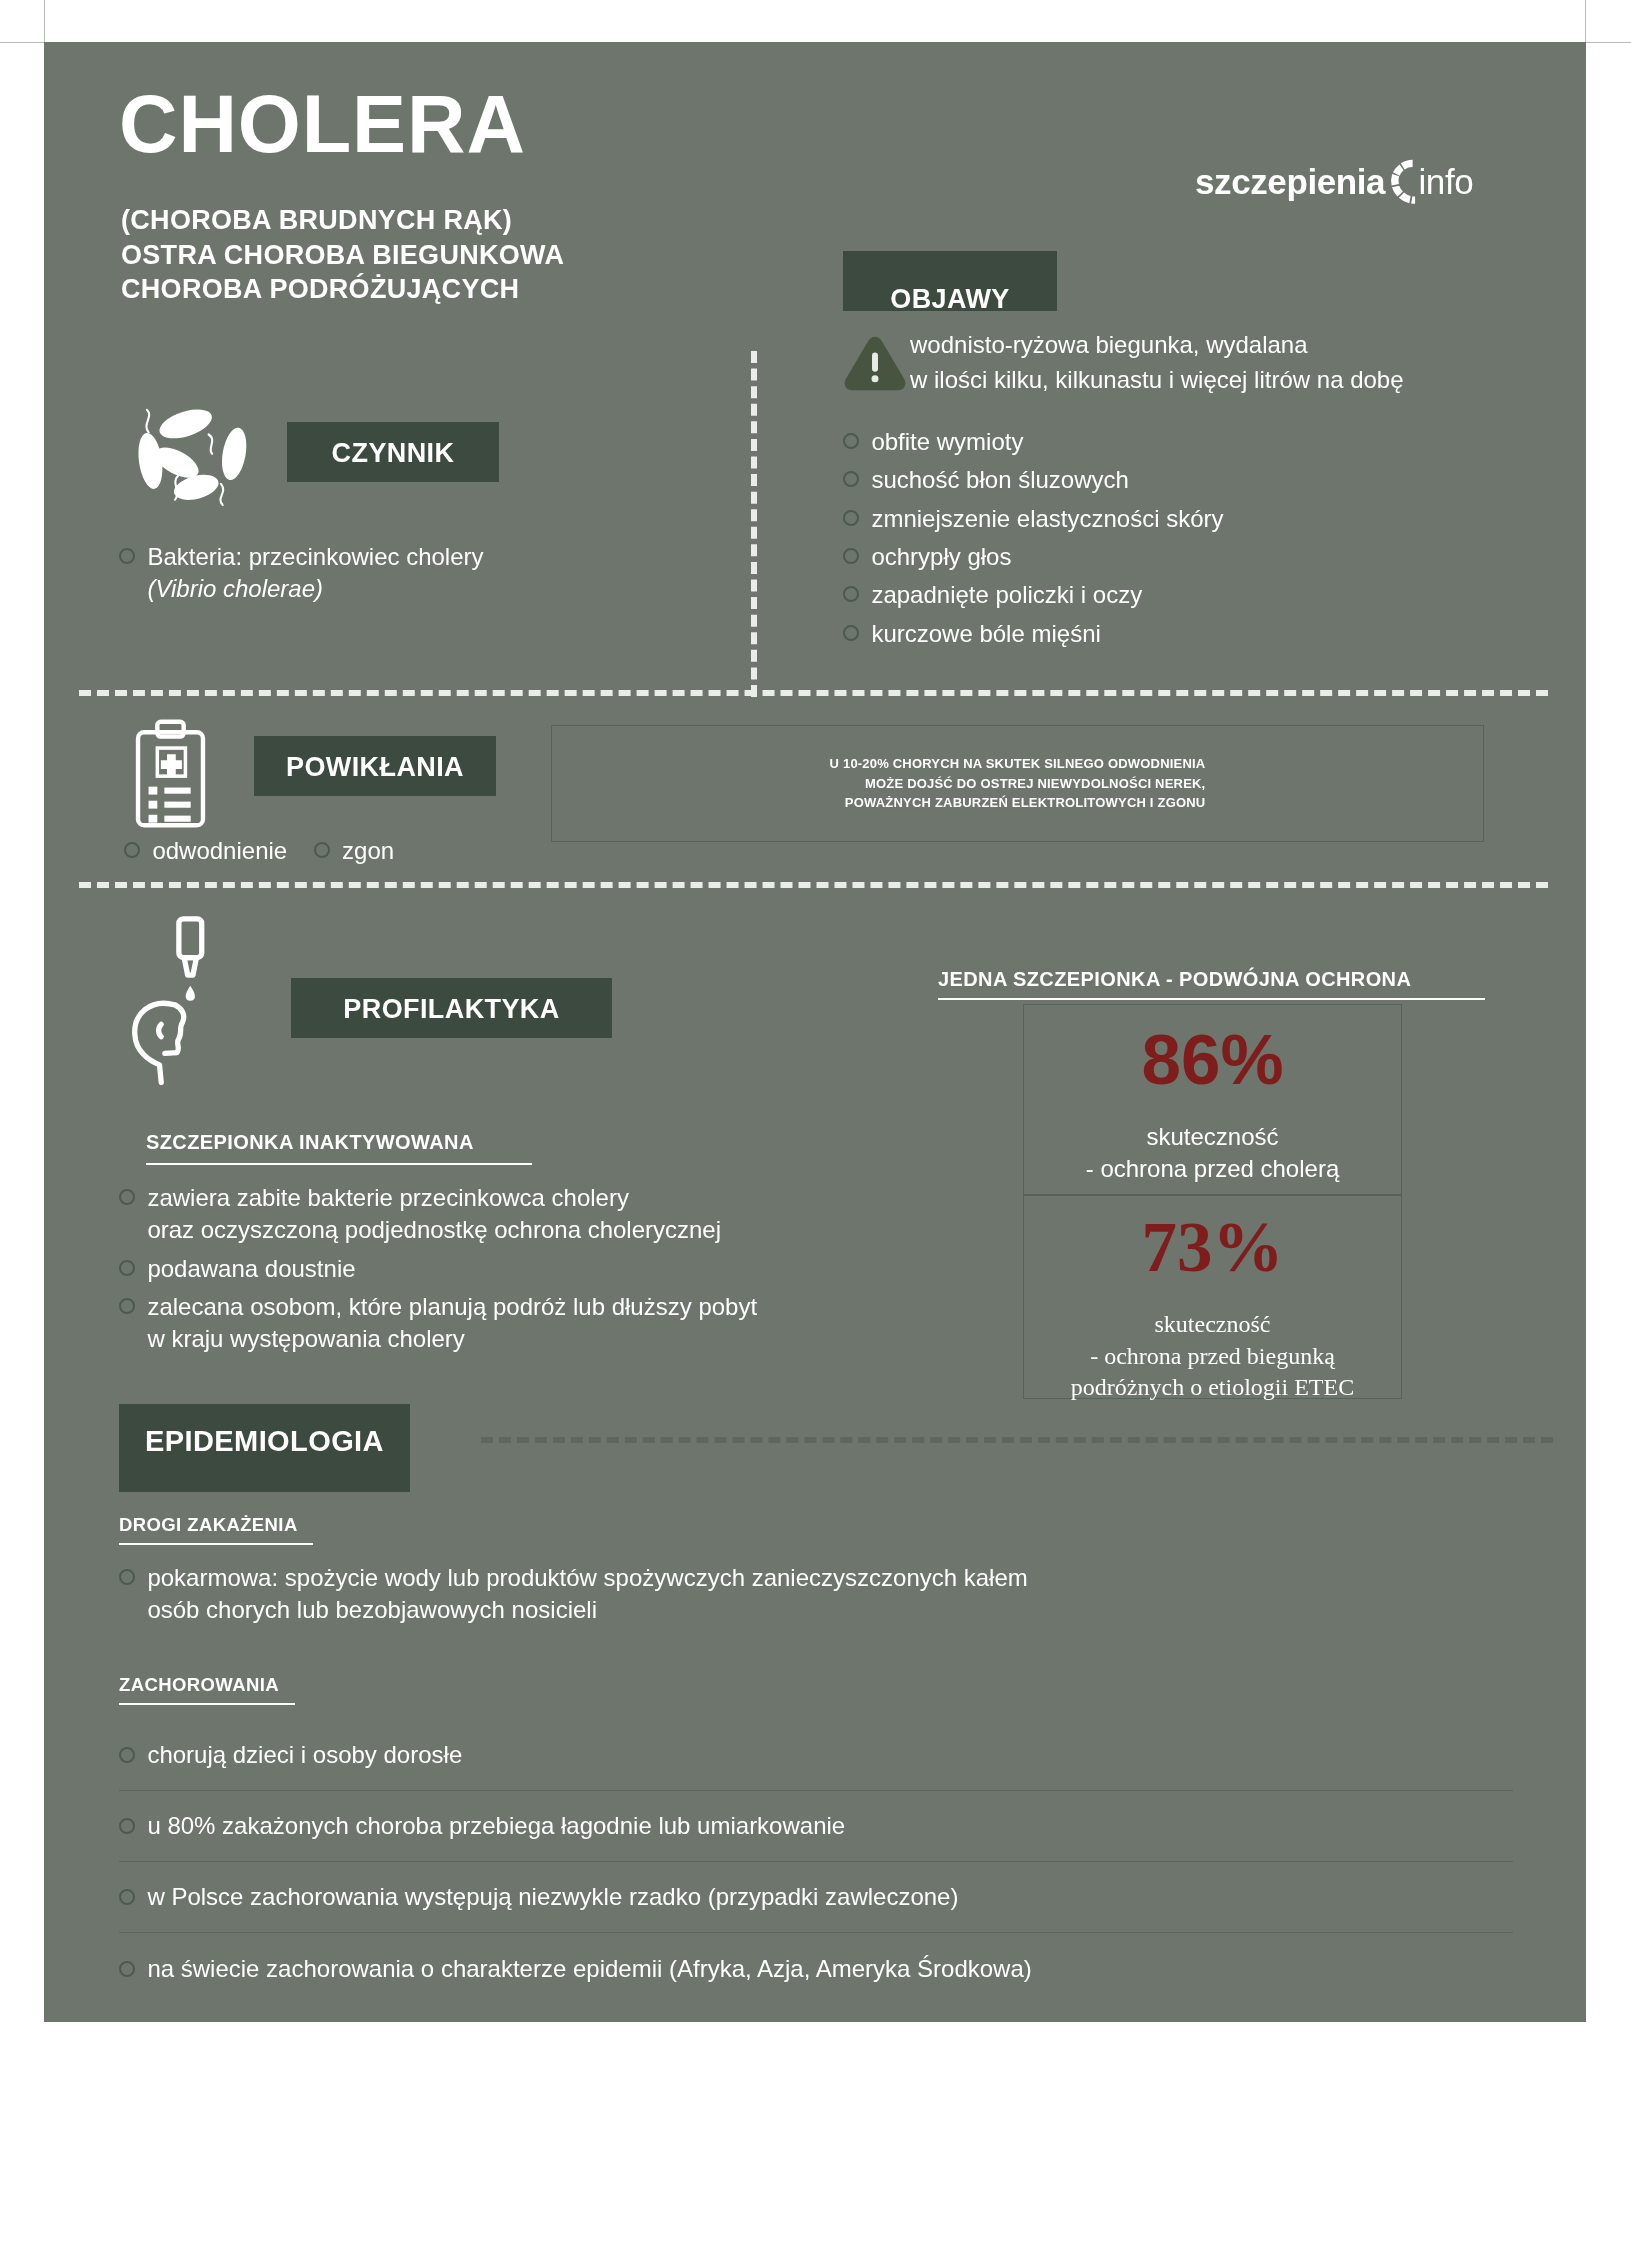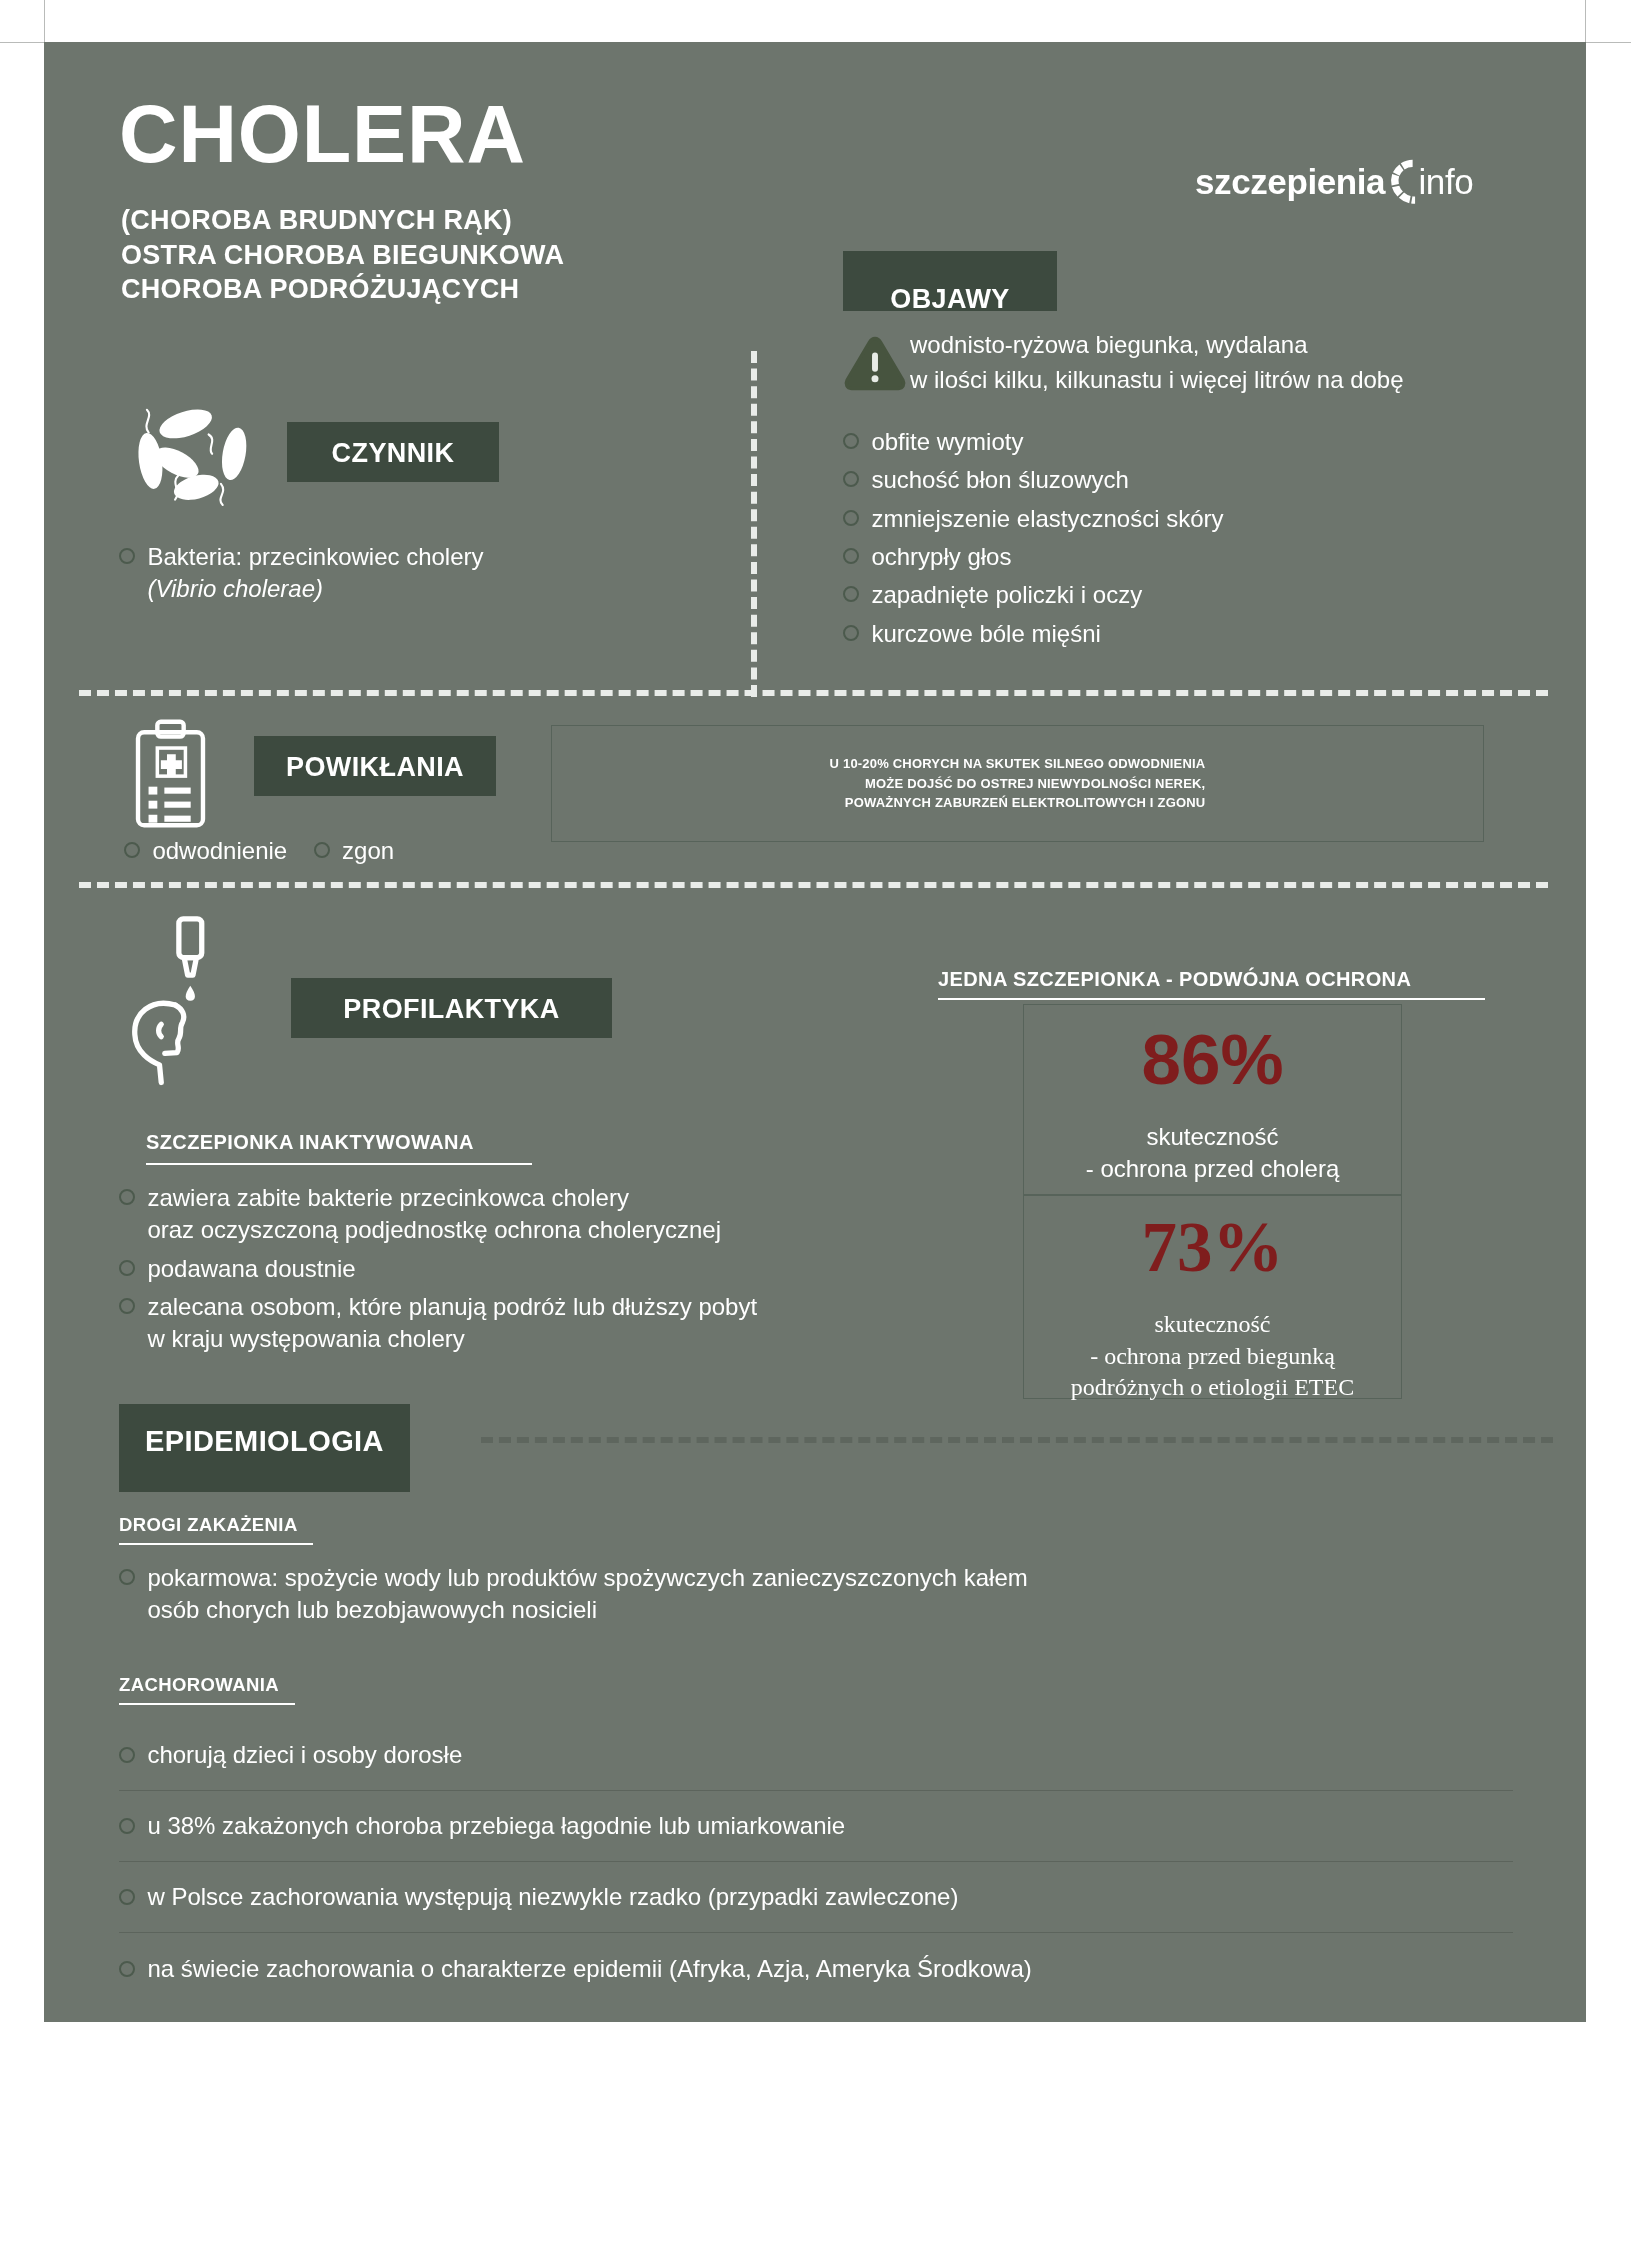--- a/index.html
+++ b/index.html
@@ -28,21 +28,21 @@
     background:#3d4a3f;
     color:#ffffff;
     font-weight:bold;
     letter-spacing:0.4px;
     text-align:center;
     line-height:1;
   }
 
   
   .title {
-    position:absolute; left:119px; top:94px;
+    position:absolute; left:119px; top:84px;
     color:#fff; font-weight:bold; font-size:81px;
     letter-spacing:0.9px; line-height:1;
   }
   .subtitle {
     position:absolute; left:121px; top:203px;
     color:#fff; font-weight:bold; font-size:27px;
     line-height:1.28; letter-spacing:0.3px;
   }
 
   .logo {
@@ -361,21 +361,21 @@
   </div>
 
   <div class="epi-sub2">ZACHOROWANIA</div>
   <div class="epi-rows">
     <div class="epi-row">
       <span class="bullet"></span>
       <span class="btext">chorują dzieci i osoby dorosłe</span>
     </div>
     <div class="epi-row">
       <span class="bullet"></span>
-      <span class="btext">u 38% zakażonych choroba przebiega łagodnie lub umiarkowanie</span>
+      <span class="btext">u 80% zakażonych choroba przebiega łagodnie lub umiarkowanie</span>
     </div>
     <div class="epi-row">
       <span class="bullet"></span>
       <span class="btext">w Polsce zachorowania występują niezwykle rzadko (przypadki zawleczone)</span>
     </div>
     <div class="epi-row">
       <span class="bullet"></span>
       <span class="btext">na świecie zachorowania o charakterze epidemii (Afryka, Azja, Ameryka Środkowa)</span>
     </div>
   </div>

